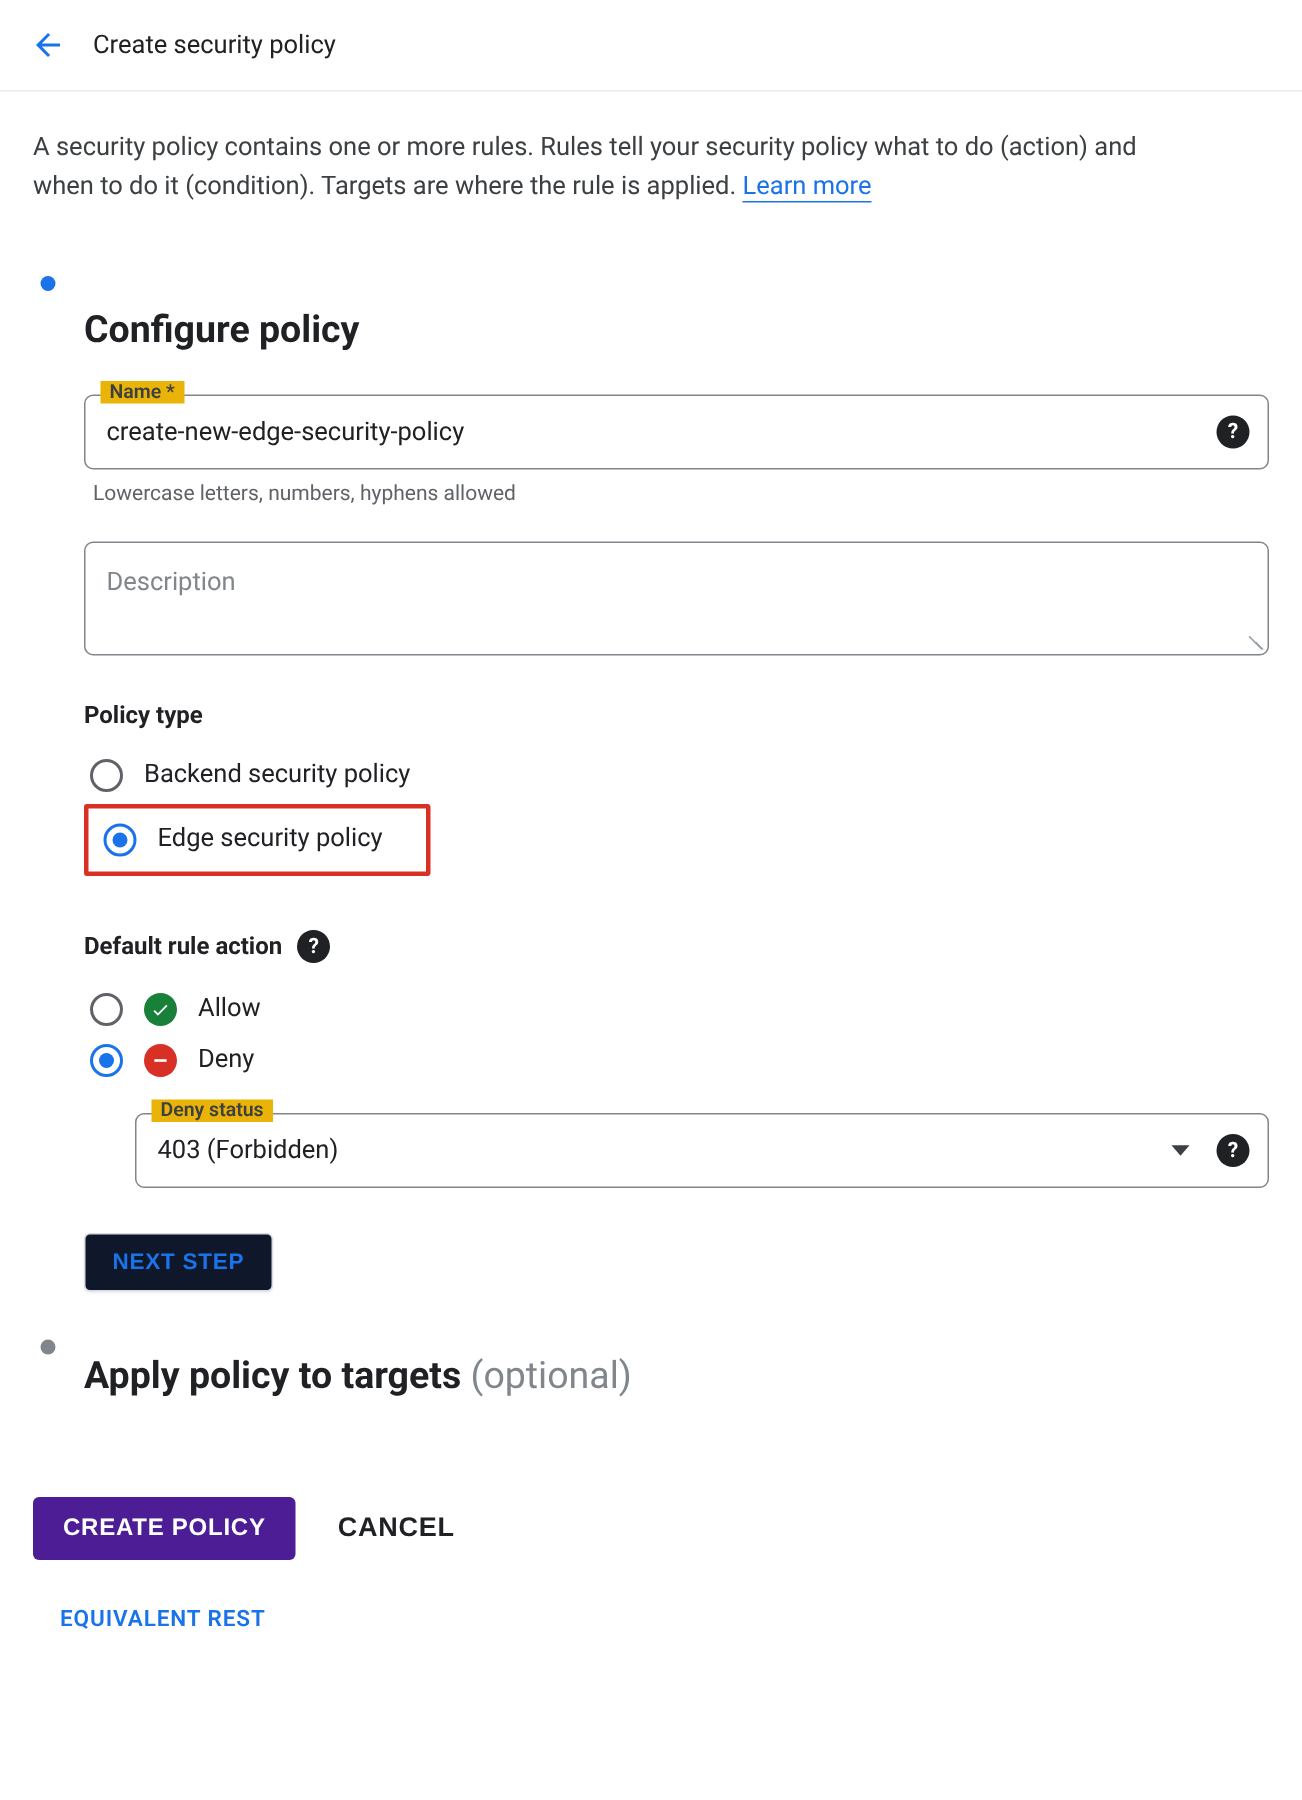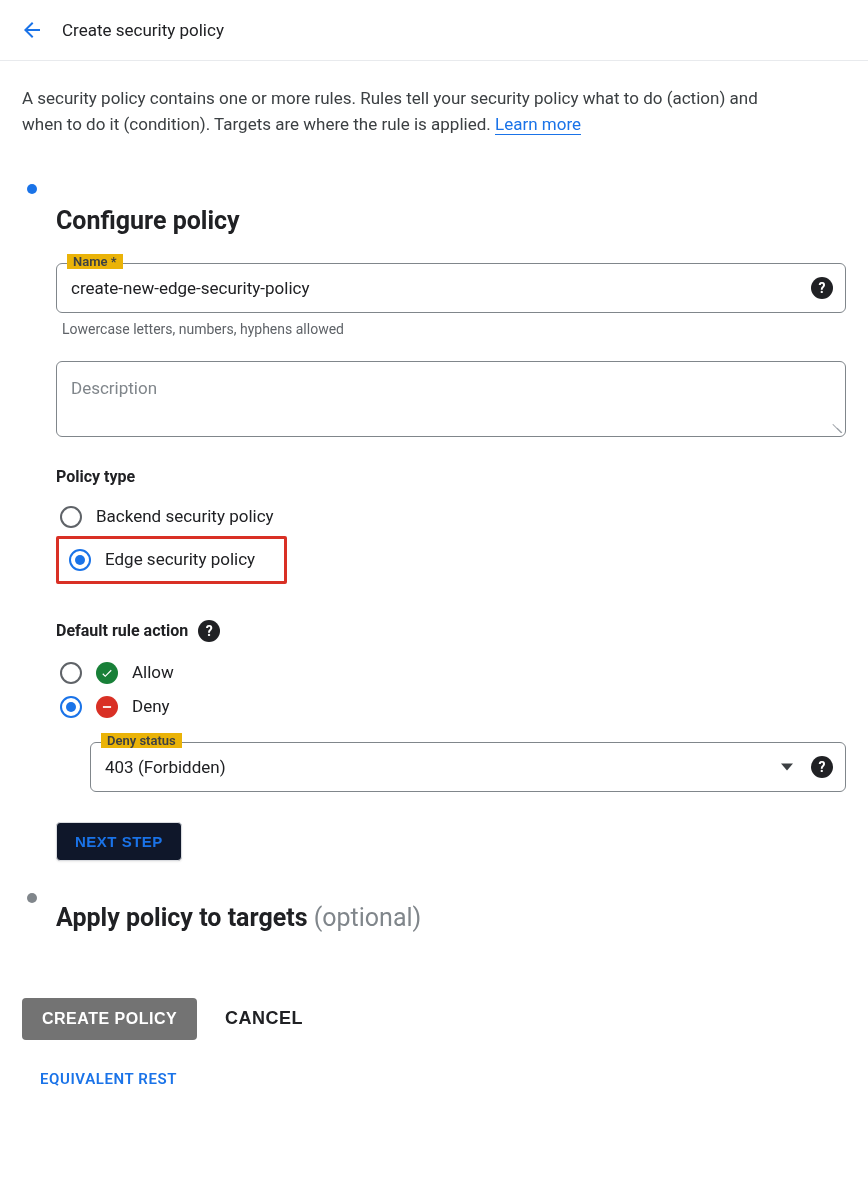--- a/index.html
+++ b/index.html
@@ -240,21 +240,21 @@
     margin-bottom: 8px;
   }
   .footer-actions {
     display: flex;
     align-items: center;
     gap: 28px;
     margin-top: 24px;
     margin-bottom: 30px;
   }
   .btn-primary {
-    background: #737373;
+    background: #4c1d95;
     color: #fff;
     border: none;
     border-radius: 4px;
     padding: 12px 20px;
     font-size: 16px;
     font-weight: 600;
     letter-spacing: 0.5px;
     cursor: pointer;
   }
   .btn-cancel {

